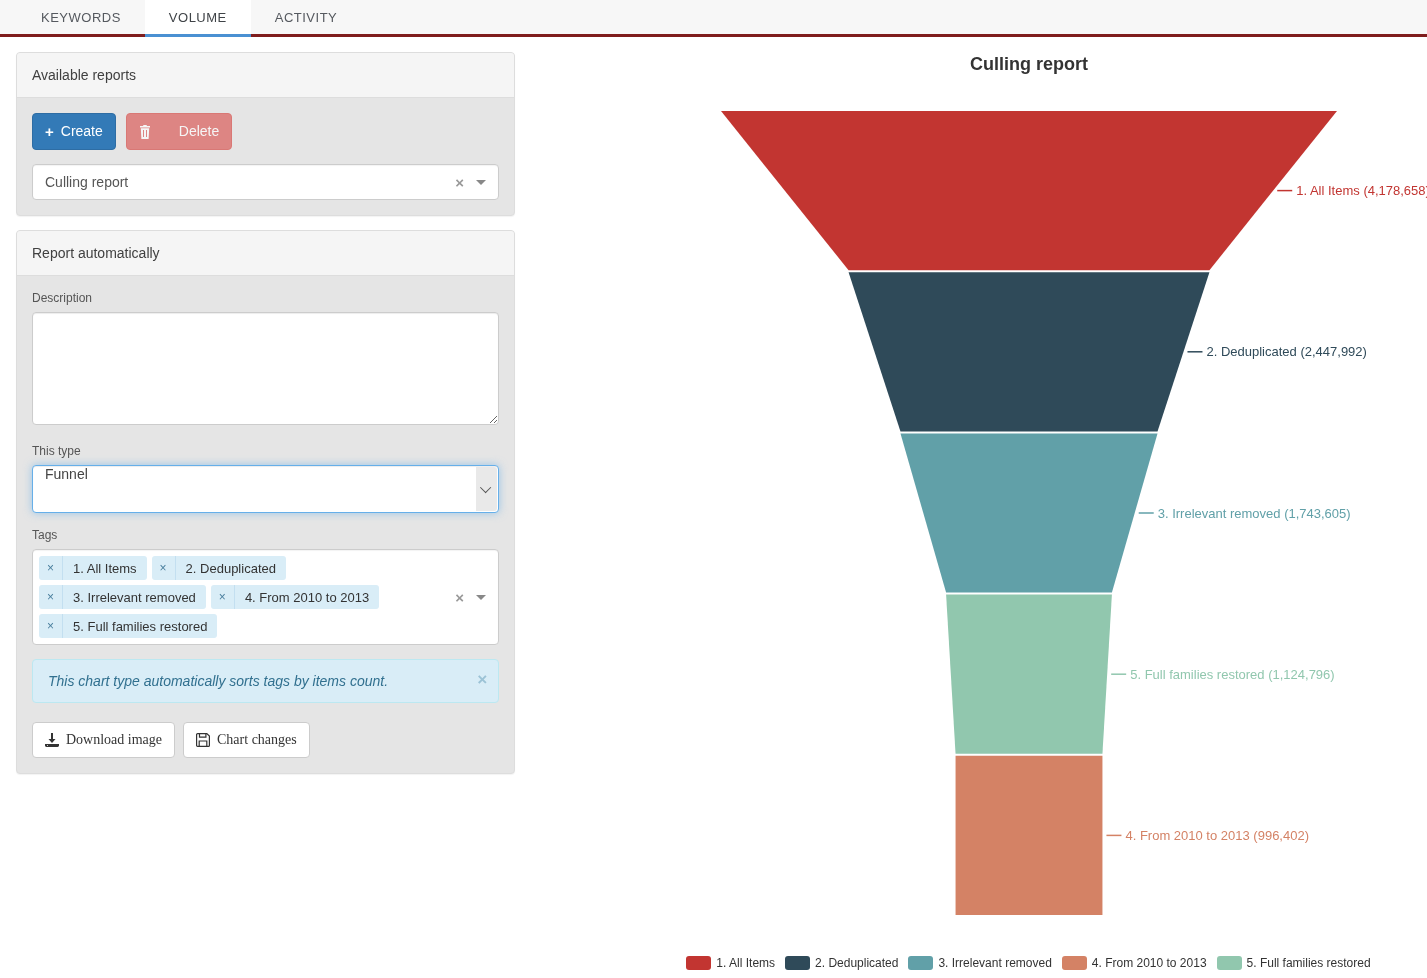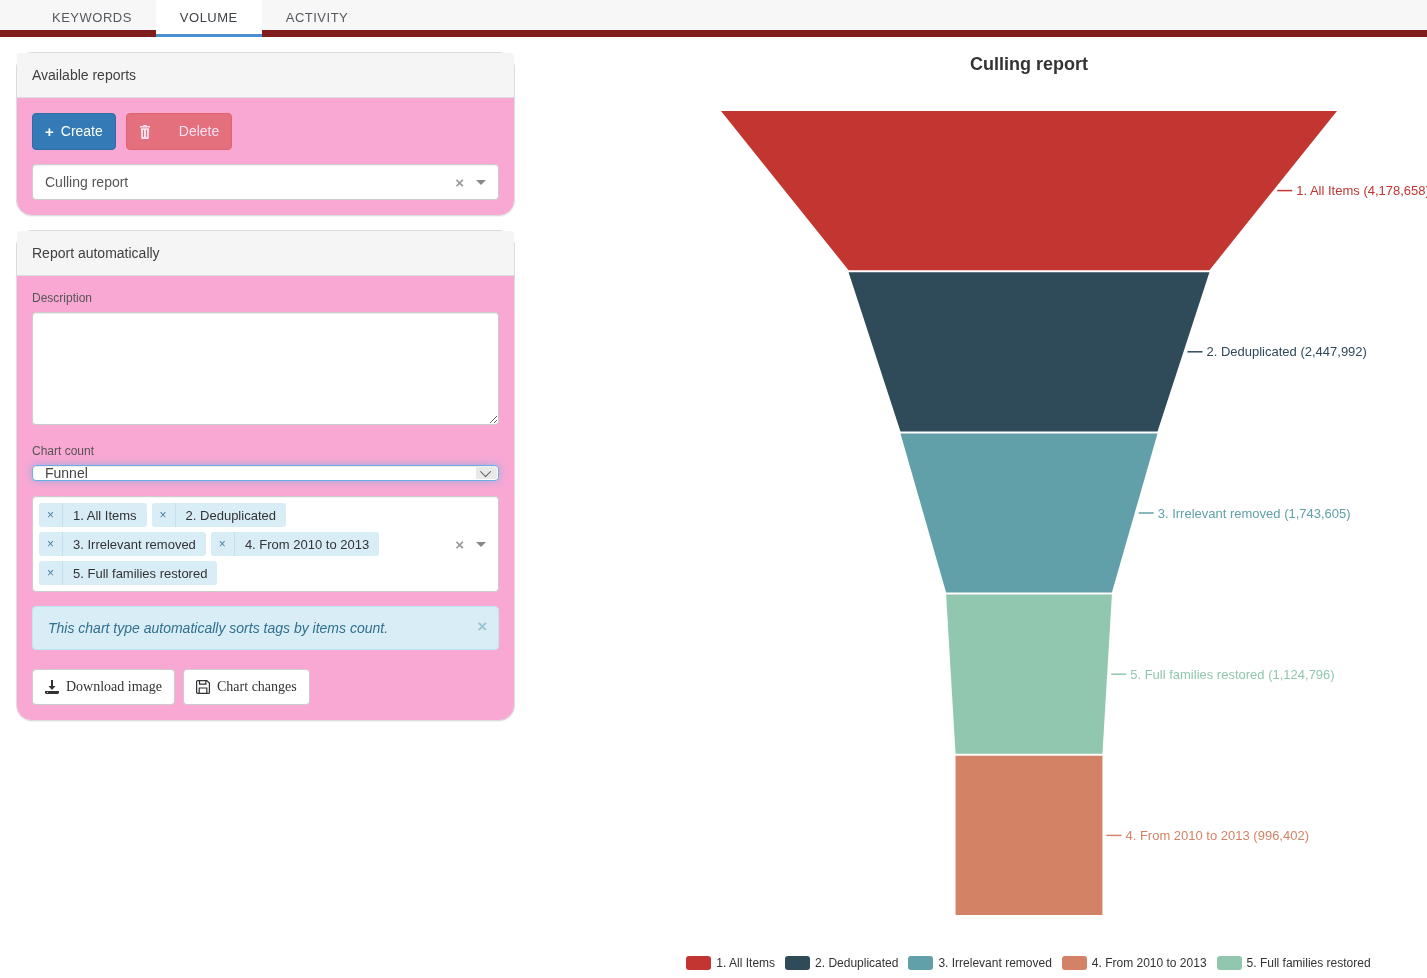--- a/index.html
+++ b/index.html
@@ -5,33 +5,33 @@
   * { box-sizing: border-box; }
   html,body { margin:0; padding:0; }
   body {
     width:1427px; height:978px; position:relative; overflow:hidden;
     background:#fff; color:#333;
     font-family:"Liberation Sans", sans-serif;
   }
   
   .tabbar {
     position:absolute; top:0; left:0; right:0; height:37px;
-    background:#f7f7f7; border-bottom:7px solid #7f1d1d;
-    display:flex; padding-left:28px;
+    background:#f7f7f7; border-bottom:3px solid #7f1d1d;
+    display:flex; padding-left:17px;
   }
   .tab {
     height:37px; display:flex; align-items:center; padding:0 24px;
     font-size:13px; color:#55595f; letter-spacing:.5px; cursor:pointer;
     border-bottom:3px solid transparent;
   }
   .tab.active { background:#fff; border-bottom-color:#4a90d2; color:#3f4347;text-align:right; }
   
   .panel {
-    position:absolute; left:16px; width:499px; background:#f9a8d4;
-    border:1px solid #ddd; border-radius:16px; box-shadow:0 1px 1px rgba(0,0,0,.05);
+    position:absolute; left:16px; width:499px; background:#e5e5e5;
+    border:1px solid #ddd; border-radius:4px; box-shadow:0 1px 1px rgba(0,0,0,.05);
   }
   .panel-heading {
     padding:14px 15px; background:#f5f5f5; border-bottom:1px solid #ddd;
     border-radius:3px 3px 0 0; font-size:14px; color:#404040;
   }
   .panel-body { padding:15px; }
   #panel-reports { top:52px; }
   #panel-config  { top:230px; }
   
   .btn {
@@ -60,22 +60,22 @@
   }
   
   .form-label { font-size:12px; color:#555; margin:0 0 7px; display:block; }
   .form-group { margin-bottom:15px; }
   textarea.description {
     width:100%; height:113px; border:1px solid #ccc; border-radius:4px;
     box-shadow:inset 0 1px 1px rgba(0,0,0,.075); resize:both;
     font-family:"Liberation Sans", sans-serif; font-size:14px; padding:6px 12px; color:#555;
   }
   .native-select {
-    position:relative; height:16px; border:1px solid #66afe9; border-radius:4px;
-    background:#fff; display:flex; align-items:center; padding-left:12px;
+    position:relative; height:48px; border:1px solid #66afe9; border-radius:4px;
+    background:#fff; display:flex; padding-left:12px;
     font-size:14px; color:#444;
     box-shadow:inset 0 1px 1px rgba(0,0,0,.075), 0 0 8px rgba(102,175,233,.6);
   }
   .native-select .select-btn {
     position:absolute; right:1px; top:1px; bottom:1px; width:21px;
     background:#e9e9e9; border-radius:0 3px 3px 0;
     display:flex; align-items:center; justify-content:center;
   }
   .chevron-down {
     width:8px; height:8px; border-left:1.5px solid #555; border-bottom:1.5px solid #555;
@@ -156,30 +156,31 @@
 <div class="panel" id="panel-config">
   <div class="panel-heading">Report automatically</div>
   <div class="panel-body">
 
     <div class="form-group">
       <label class="form-label">Description</label>
       <textarea class="description" style=""></textarea>
     </div>
 
     <div class="form-group">
-      <label class="form-label">Chart count</label>
+      <label class="form-label">This type</label>
       <div class="native-select">
         <span>Funnel</span>
         <span class="select-btn">
           <span class="chevron-down"></span>
         </span>
       </div>
     </div>
 
     <div class="form-group" style="margin-bottom:0;">
+      <label class="form-label">Tags</label>
       <div class="tags-box">
         <span id="chips-container" style="display:contents;"><span class="chip">
               <span class="chip-x">×</span>
               <span class="chip-label">1. All Items</span>
             </span><span class="chip">
               <span class="chip-x">×</span>
               <span class="chip-label">2. Deduplicated</span>
             </span><span class="chip">
               <span class="chip-x">×</span>
               <span class="chip-label">3. Irrelevant removed</span>

